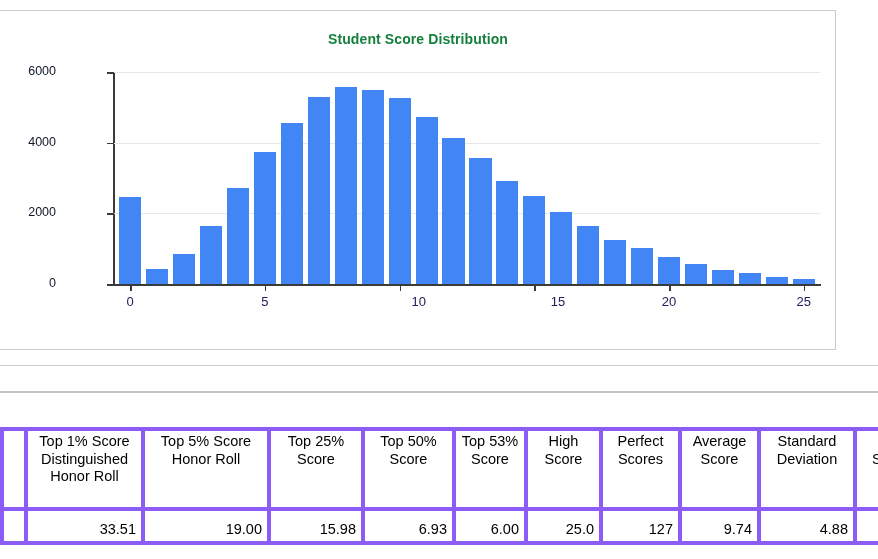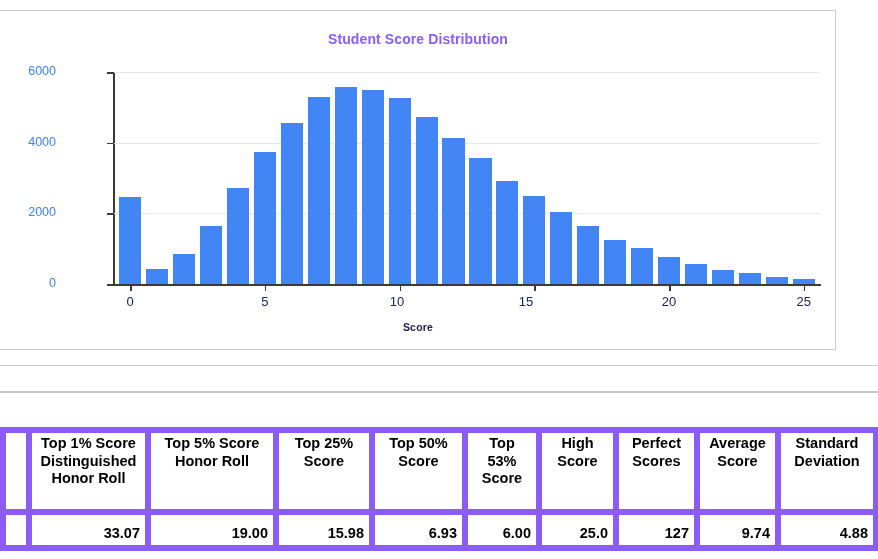--- a/index.html
+++ b/index.html
@@ -31,21 +31,21 @@
   }
 
   #chart-title {
     position: absolute;
     left: 0;
     top: 20px;
     width: 836px;
     text-align: center;
     font-size: 14px;
     font-weight: bold;
-    color: #8b5cf6;
+    color: #15803d;
     letter-spacing: 0.1px;
   }
 
   
   #plot-area {
     position: absolute;
     left: 114px;
     top: 61px;       
     width: 706px;
     height: 212px;   
@@ -82,21 +82,21 @@
     width: 7px;
     height: 1.5px;
     background: #3a3a3a;
   }
   .y-tick-label {
     position: absolute;
     right: 779px; 
     width: 46px;
     text-align: right;
     font-size: 12.5px;
-    color: #3b82f6;
+    color: #0f172a;
     transform: translateY(-8px);
   }
 
   .x-tick-mark {
     position: absolute;
     top: 274px;
     width: 1.5px;
     height: 6px;
     background: #3a3a3a;
   }
@@ -146,23 +146,23 @@
   }
   table#stats-table {
     border-collapse: collapse;
     width: 878px;
     table-layout: fixed;
     font-size: 14.5px;
     color: #000;
   }
   table#stats-table th,
   table#stats-table td {
-    border: 6px solid #8b5cf6;
+    border: 4px solid #8b5cf6;
     padding: 2px 5px;
-    font-weight: bold;
+    font-weight: normal;
     line-height: 1.22;
   }
   table#stats-table th {
     text-align: center;
     vertical-align: top;
     height: 72px;
   }
   table#stats-table td {
     text-align: right;
     vertical-align: bottom;
@@ -196,23 +196,23 @@
       <div class="y-tick-label" style="top: 131.667px;">4000</div>
       <div class="y-tick-mark" style="top: 61px;"></div>
       <div class="y-tick-label" style="top: 61px;">6000</div>
     </div>
   <div id="x-ticks">
       <div class="x-tick-mark" style="left: 130.168px;"></div>
       <div class="x-tick-label" style="left: 130.168px;">0</div>
       <div class="x-tick-mark" style="left: 264.901px;"></div>
       <div class="x-tick-label" style="left: 264.901px;">5</div>
       <div class="x-tick-mark" style="left: 399.634px;"></div>
-      <div class="x-tick-label" style="left: 397px;">10</div>
+      <div class="x-tick-label" style="left: 406px; text-align: right;">10</div>
       <div class="x-tick-mark" style="left: 534.366px;"></div>
-      <div class="x-tick-label" style="left: 526px;">15</div>
+      <div class="x-tick-label" style="left: 558px;">15</div>
       <div class="x-tick-mark" style="left: 669.099px;"></div>
       <div class="x-tick-label" style="left: 669.099px;">20</div>
       <div class="x-tick-mark" style="left: 803.832px;"></div>
       <div class="x-tick-label" style="left: 803.832px;">25</div>
     </div>
 
   <div id="plot-area">
       <div class="bar" style="background: rgb(66, 133, 244); left: 5.11985px; width: 22.0962px; height: 86.92px;"></div>
       <div class="bar" style="background: rgb(66, 133, 244); left: 32.0664px; width: 22.0962px; height: 15.1933px;"></div>
       <div class="bar" style="background: rgb(66, 133, 244); left: 59.013px; width: 22.0962px; height: 30.3867px;"></div>
@@ -234,21 +234,20 @@
       <div class="bar" style="background: rgb(66, 133, 244); left: 490.158px; width: 22.0962px; height: 44.1667px;"></div>
       <div class="bar" style="background: rgb(66, 133, 244); left: 517.105px; width: 22.0962px; height: 36.3933px;"></div>
       <div class="bar" style="background: rgb(66, 133, 244); left: 544.051px; width: 22.0962px; height: 26.8533px;"></div>
       <div class="bar" style="background: rgb(66, 133, 244); left: 570.998px; width: 22.0962px; height: 20.14px;"></div>
       <div class="bar" style="background: rgb(66, 133, 244); left: 597.944px; width: 22.0962px; height: 14.1333px;"></div>
       <div class="bar" style="background: rgb(66, 133, 244); left: 624.891px; width: 22.0962px; height: 10.6px;"></div>
       <div class="bar" style="background: rgb(66, 133, 244); left: 651.837px; width: 22.0962px; height: 6.71333px;"></div>
       <div class="bar" style="background: rgb(66, 133, 244); left: 678.784px; width: 22.0962px; height: 5.3px;"></div>
     </div>
 
-  <div id="x-axis-title">Score</div>
 </div>
 
 <div class="divider" id="divider-top"></div>
 <div class="divider" id="divider-bottom"></div>
 
 <div id="stats-table-wrap">
   <table id="stats-table">
     <thead>
       <tr>
           <th class="rowlabel-head" style="width: 10px;"></th>
@@ -260,21 +259,21 @@
           <th style="width: 61px;">High Score</th>
           <th style="width: 65px;">Perfect Scores</th>
           <th style="width: 65px;">Average Score</th>
           <th style="width: 82px;">Standard Deviation</th>
           <th style="width: 77px;">Total Students</th>
         </tr>
     </thead>
     <tbody>
         <tr>
           <td class="rowlabel-cell"></td>
-          <td>33.07</td>
+          <td>33.51</td>
           <td>19.00</td>
           <td>15.98</td>
           <td>6.93</td>
           <td>6.00</td>
           <td>25.0</td>
           <td>127</td>
           <td>9.74</td>
           <td>4.88</td>
           <td>66437</td>
         </tr>

